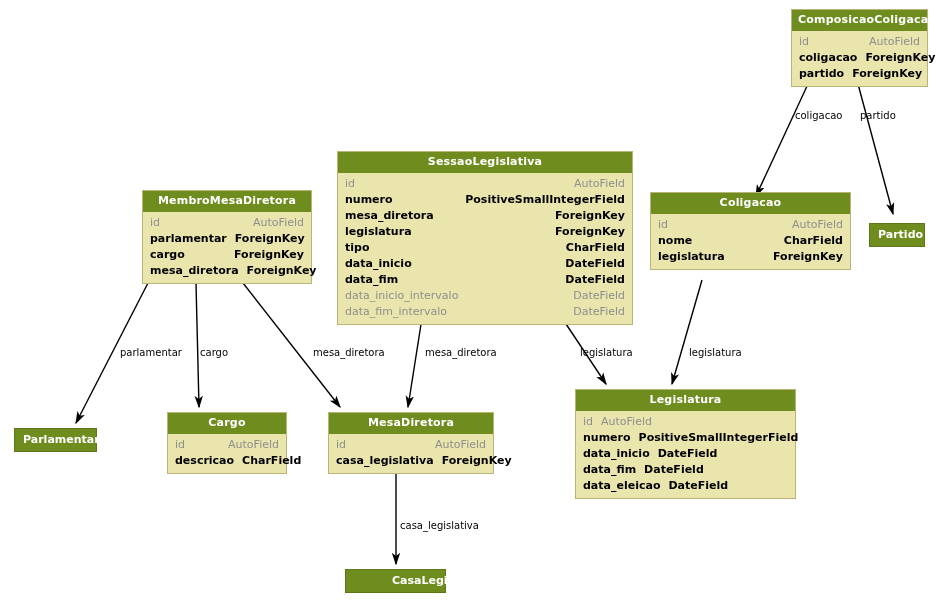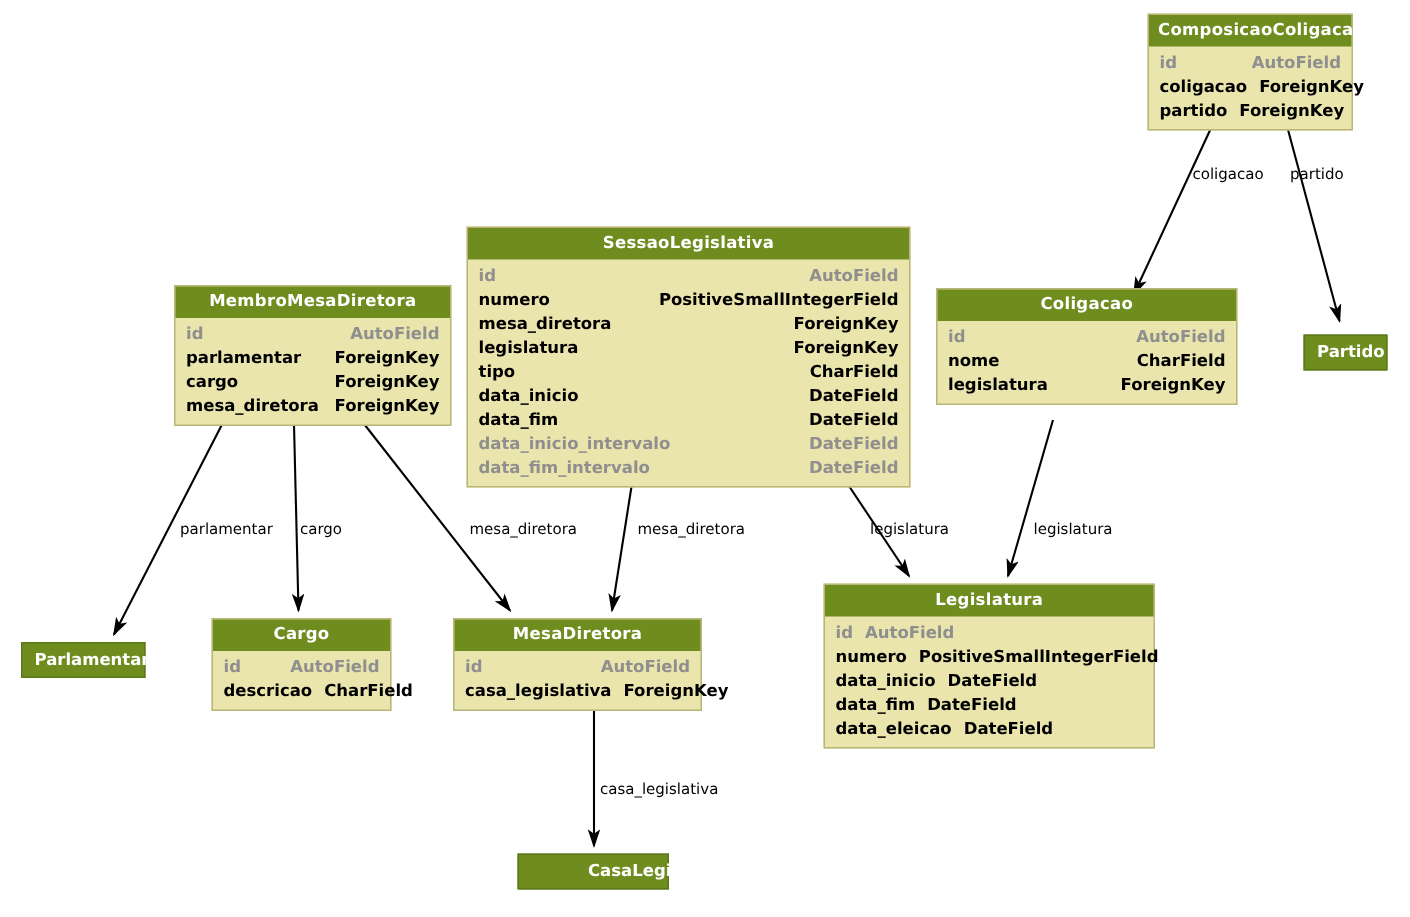--- a/index.html
+++ b/index.html
@@ -39,20 +39,21 @@
   }
 
   
   .table-node {
     position: absolute;
     z-index: 2;
     background: #e9e5ac;
     border: 1px solid #b9b477;
     box-sizing: border-box;
     box-shadow: 0 0 0 0 rgba(0,0,0,0);
+    margin-left: 26px;
   }
   .table-title {
     background: #6f8d1f;
     color: #ffffff;
     font-size: 11px;
     font-weight: bold;
     text-align: center;
     padding: 4px 6px 5px 6px;
     line-height: 12px;
     letter-spacing: 0.2px;
@@ -75,21 +76,21 @@
     padding-right: 8px;
   }
   .field-type {
     font-weight: bold;
     color: #000000;
     margin-left: auto;
   }
   .field-row.muted .field-name,
   .field-row.muted .field-type {
     color: #8f8f8f;
-    font-weight: bold;
+    font-weight: normal;
   }
   
   .table-node.tight .field-type {
     margin-left: 0;
   }
   .table-node.tight .field-name {
     display: inline-block;
   }
 
   
@@ -193,21 +194,21 @@
           <div class="field-row muted">
             <span class="field-name">data_inicio_intervalo</span>
             <span class="field-type">DateField</span>
           </div>
           <div class="field-row muted">
             <span class="field-name">data_fim_intervalo</span>
             <span class="field-type">DateField</span>
           </div>
         </div>
       </div>
-      <div class="table-node" style="left: 116px; top: 190px; width: 185px;">
+      <div class="table-node" style="left: 116px; top: 190px; width: 170px;">
         <div class="table-title">MembroMesaDiretora</div>
         <div class="table-body">
           <div class="field-row muted">
             <span class="field-name">id</span>
             <span class="field-type">AutoField</span>
           </div>
           <div class="field-row">
             <span class="field-name">parlamentar</span>
             <span class="field-type">ForeignKey</span>
           </div>

